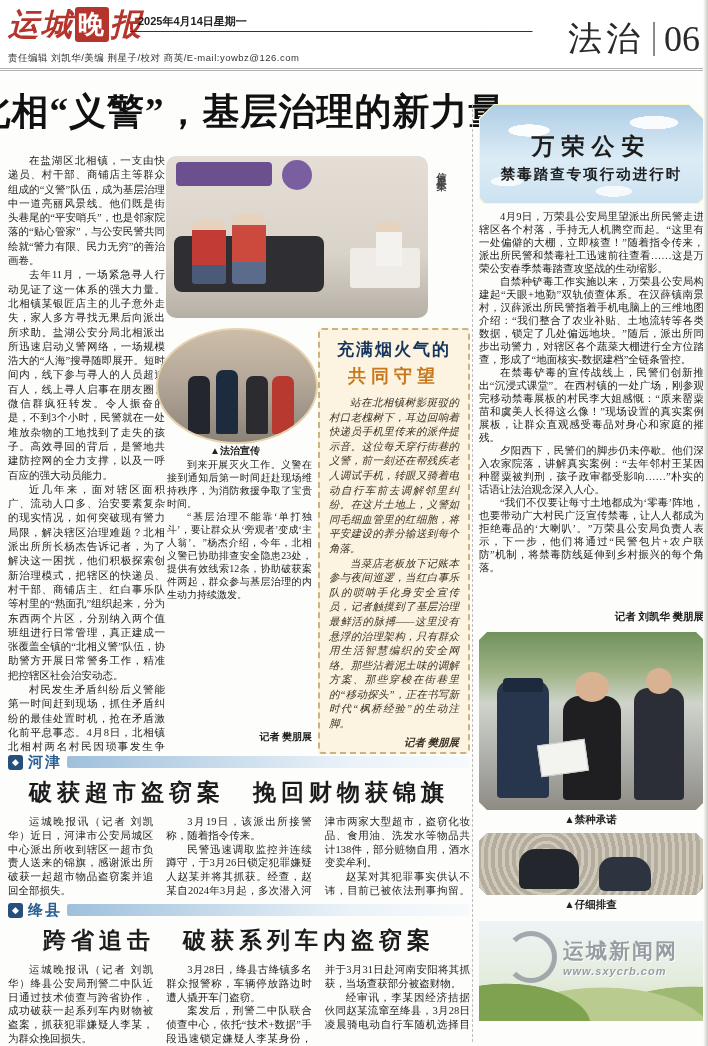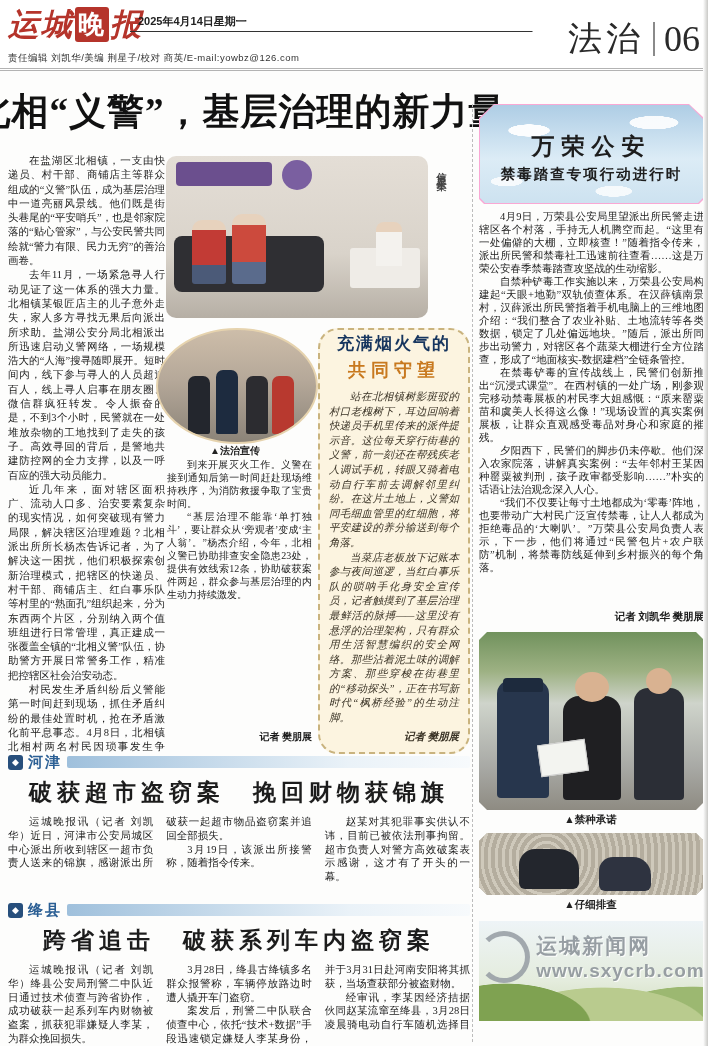--- a/index.html
+++ b/index.html
@@ -38,42 +38,42 @@
   .pm-desk{position:absolute;right:8px;bottom:30px;width:70px;height:40px;background:#efece7;border-radius:3px;}
   .pm-fig3{position:absolute;right:26px;bottom:52px;width:26px;height:44px;background:linear-gradient(180deg,#e7d2bd 0 22%,#f4f2ee 22%);border-radius:8px 8px 0 0;}
   .vcap{position:absolute;left:426px;top:12px;writing-mode:vertical-rl;font-size:10px;letter-spacing:3px;color:#444;font-weight:bold;}
   .photo-oval{position:absolute;left:148px;top:176px;width:158px;height:112px;border-radius:50%;overflow:hidden;border:2px solid #e6d3ae;
               background:linear-gradient(180deg,#cdbda9 0%,#b5a899 45%,#8b8378 100%);}
   .po-fig{position:absolute;bottom:8px;width:22px;height:58px;border-radius:7px 7px 2px 2px;background:#23262d;}
   .po-fig.f1{left:30px;} .po-fig.f2{left:58px;height:64px;background:#1d2b3f;} .po-fig.f3{left:88px;background:#2c2c30;}
   .po-fig.f4{left:114px;background:#b8392f;}
   .oval-cap{position:absolute;left:148px;top:292px;width:158px;text-align:center;font-size:10px;font-weight:bold;color:#222;}
   
-  .cbox{position:absolute;left:310px;top:176px;width:152px;height:426px;background:#fcf4e0;border:2px dashed #c9b37e;border-radius:20px;
-        padding:2px 9px;box-sizing:border-box;}
+  .cbox{position:absolute;left:310px;top:176px;width:152px;height:426px;background:#fcf4e0;border:2px dashed #c9b37e;border-radius:4px;
+        padding:8px 9px;box-sizing:border-box;}
   .cbox-t1{text-align:center;font-size:17px;font-weight:bold;color:#16355e;letter-spacing:2px;}
   .cbox-t2{text-align:center;font-size:18px;font-weight:bold;color:#c8791f;letter-spacing:5px;margin-top:3px;}
   .cbox-body{margin-top:8px;font-size:10.5px;line-height:14.6px;font-style:italic;color:#3a3326;text-align:justify;}
   .cbox-body p{margin:0;text-indent:2em;}
   .cbox-byline{margin-top:4px;font-size:10.5px;font-weight:bold;font-style:italic;color:#3a3326;text-align:right;}
   
   .sect{position:absolute;left:8px;width:462px;}
   #hejin{top:752px;height:148px;} #jiangxian{top:900px;height:146px;}
   .sect-bar{display:flex;align-items:center;height:20px;gap:5px;}
   .sect-icon{width:15px;height:15px;background:#274f7c;color:#fff;font-size:9px;line-height:15px;text-align:center;border-radius:3px;font-family:"Liberation Sans",sans-serif;}
   .sect-label{font-size:15px;font-weight:bold;color:#2b5f94;letter-spacing:2px;}
   .sect-band{flex:1;height:12px;background:linear-gradient(90deg,#9fc0dc,#eaf2f8 70%,#f7fafc);border-radius:2px;}
   .sect-headline{text-align:center;font-size:23px;font-weight:bold;letter-spacing:5px;margin-top:5px;white-space:nowrap;}
   .sect-cols{margin-top:7px;column-count:3;column-gap:13px;font-size:10.5px;line-height:13.8px;text-align:justify;overflow:hidden;}
   #hejin .sect-cols{height:92px;} #jiangxian .sect-cols{height:86px;}
   .sect-cols p{margin:0;text-indent:2em;}
   
   .side-sep{position:absolute;left:472px;top:104px;height:938px;border-left:1px dashed #bcbcbc;}
   #sidebar{position:absolute;left:479px;top:104px;width:225px;height:940px;}
-  .sb-header{position:relative;height:100px;background:#f9a8d4;
+  .sb-header{position:relative;height:100px;background:#fef9c3;
              clip-path:polygon(15px 0,calc(100% - 15px) 0,100% 14px,100% calc(100% - 5px),calc(100% - 5px) 100%,5px 100%,0 calc(100% - 5px),0 14px);padding-left:44px;}
   .sb-header-in{position:absolute;left:1px;top:1px;right:1px;bottom:1px;
              clip-path:polygon(14px 0,calc(100% - 14px) 0,100% 14px,100% calc(100% - 5px),calc(100% - 5px) 100%,5px 100%,0 calc(100% - 5px),0 14px);
              background:
                radial-gradient(34px 10px at 22% 26%,rgba(255,255,255,.95) 60%,rgba(255,255,255,0) 62%),
                radial-gradient(40px 11px at 78% 18%,rgba(255,255,255,.9) 60%,rgba(255,255,255,0) 62%),
                radial-gradient(30px 9px at 60% 88%,rgba(255,255,255,.8) 60%,rgba(255,255,255,0) 62%),
                radial-gradient(26px 8px at 12% 78%,rgba(255,255,255,.8) 60%,rgba(255,255,255,0) 62%),
                linear-gradient(180deg,#aecde5 0%,#dcecf6 55%,#cde2f0 100%);}
   .sb-title{position:absolute;width:100%;top:26px;text-align:center;font-size:23px;font-weight:bold;letter-spacing:7px;color:#1d1d1d;}
@@ -101,21 +101,21 @@
       background:
         radial-gradient(140px 70px at 12% 105%,#7fa251 0 60%,rgba(0,0,0,0) 61%),
         radial-gradient(180px 80px at 55% 115%,#b9cb8e 0 60%,rgba(0,0,0,0) 61%),
         radial-gradient(160px 70px at 95% 108%,#9cb871 0 60%,rgba(0,0,0,0) 61%),
         radial-gradient(220px 90px at 30% 130%,#d7e2bf 0 60%,rgba(0,0,0,0) 61%),
         linear-gradient(180deg,#eef4f7 0%,#e4ecdd 60%,#cfdcb9 100%);}
   .wm{position:absolute;left:0;top:10px;width:100%;display:flex;align-items:center;justify-content:center;gap:6px;
       color:#8f969c;font-family:"Liberation Sans",sans-serif;opacity:.9;}
   .wm-circle{width:42px;height:42px;border:5px solid #9aa1a7;border-radius:50%;border-left-color:transparent;flex:none;}
   .wm-l1{font-size:21px;font-weight:bold;letter-spacing:2px;text-shadow:1px 1px 0 #fff;}
-  .wm-l2{font-size:19px;font-weight:bold;letter-spacing:1px;text-shadow:1px 1px 0 #fff;}
+  .wm-l2{font-size:11px;font-weight:bold;letter-spacing:1px;text-shadow:1px 1px 0 #fff;font-style:italic;}
 </style>
 </head>
 <body>
 
 <div id="masthead">
   <div class="logo"><span>运城</span><span class="hl">晚</span><span>报</span></div>
   <div class="dateline">2025年4月14日星期一</div>
   <div class="daterule"></div>
   <div class="daterule-diag"></div>
   <div class="editors">责任编辑 刘凯华/美编 荆星子/校对 商英/E-mail:yowbz@126.com</div>
@@ -175,20 +175,21 @@
 <div id="hejin" class="sect">
   <div class="sect-bar">
     <span class="sect-icon">◆</span>
     <span class="sect-label">河津</span>
     <span class="sect-band"></span>
   </div>
   <div class="sect-headline">破获超市盗窃案　挽回财物获锦旗</div>
   <div class="sect-cols body-just">
       <p>运城晚报讯（记者 刘凯华）近日，河津市公安局城区中心派出所收到辖区一超市负责人送来的锦旗，感谢派出所破获一起超市物品盗窃案并追回全部损失。</p>
       <p>3月19日，该派出所接警称，随着指令传来。</p>
+      <p>民警迅速调取监控并连续蹲守，于3月26日锁定犯罪嫌疑人赵某并将其抓获。经查，赵某自2024年3月起，多次潜入河津市两家大型超市，盗窃化妆品、食用油、洗发水等物品共计138件，部分赃物自用，酒水变卖牟利。</p>
       <p>赵某对其犯罪事实供认不讳，目前已被依法刑事拘留。超市负责人对警方高效破案表示感谢，这才有了开头的一幕。</p>
     </div>
 </div>
 
 <div id="jiangxian" class="sect">
   <div class="sect-bar">
     <span class="sect-icon">◆</span>
     <span class="sect-label">绛县</span>
     <span class="sect-band"></span>
   </div>

